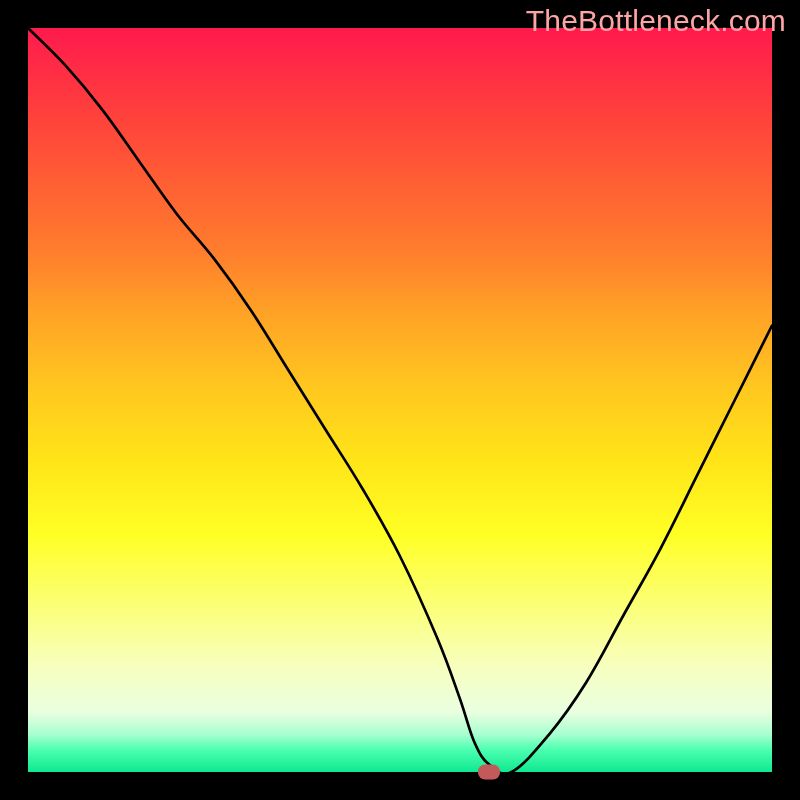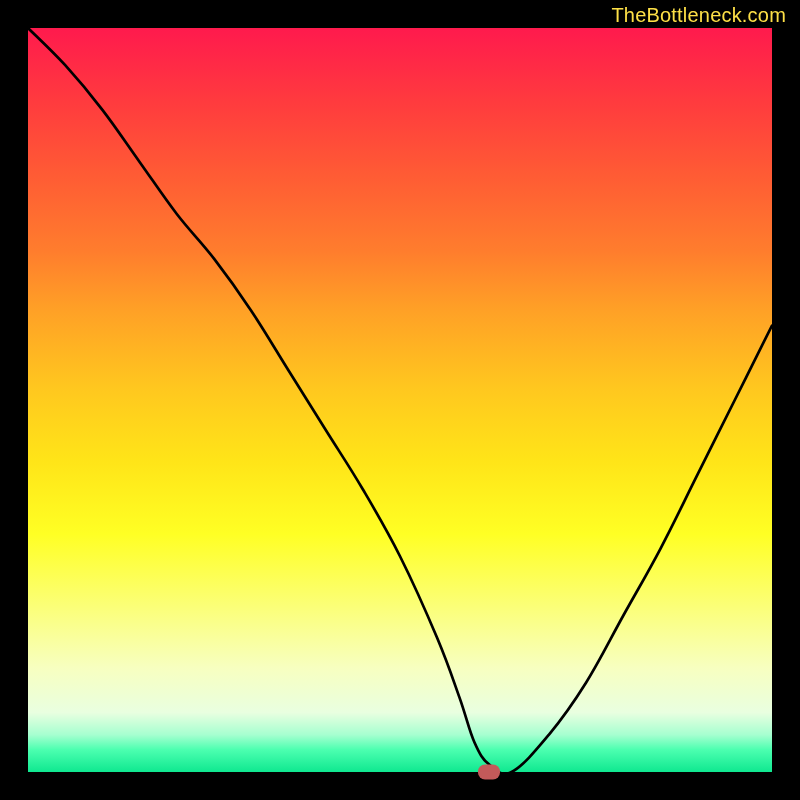--- a/index.html
+++ b/index.html
@@ -52,22 +52,22 @@
     position: absolute;
     width: 22px;
     height: 15px;
     border-radius: 7px;
     transform: translate(-50%, -50%);
   }
   .attribution {
     position: absolute;
     top: 4px;
     right: 14px;
-    color: #fde047;
-    font-size: 20px;
+    color: #fca5a5;
+    font-size: 30px;
     font-weight: 500;
     letter-spacing: 0.2px;
   }
 </style>
 </head>
 <body>
 
 <div class="frame">
   <div class="plot">
     <svg class="curve" viewBox="0 0 744 744" preserveAspectRatio="none">

